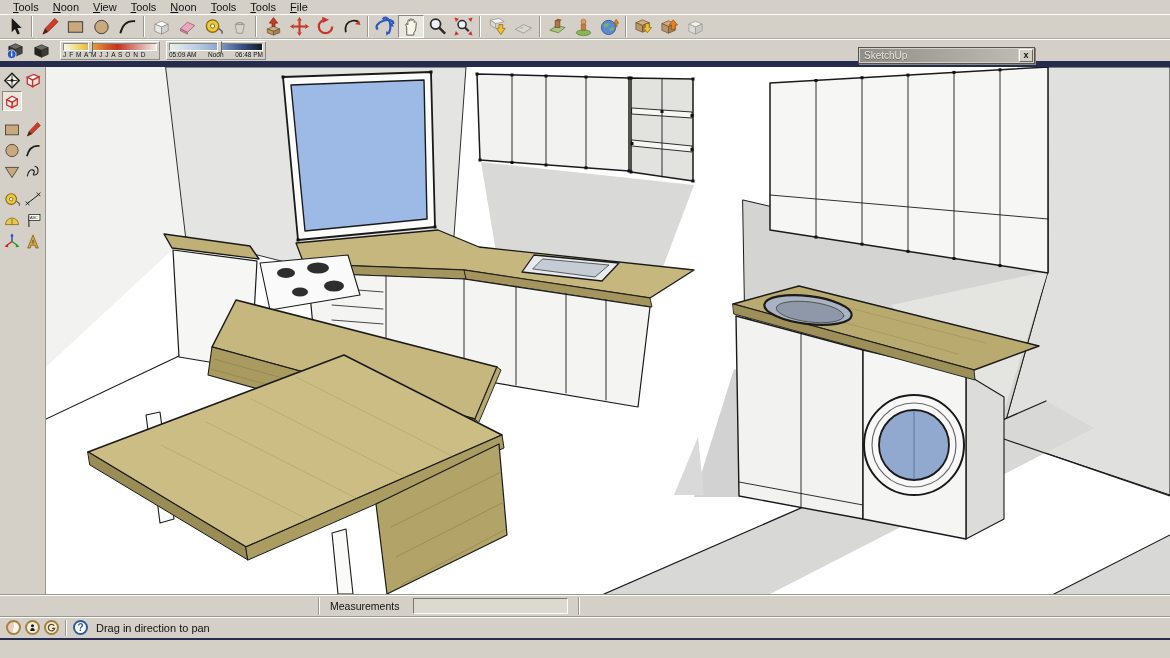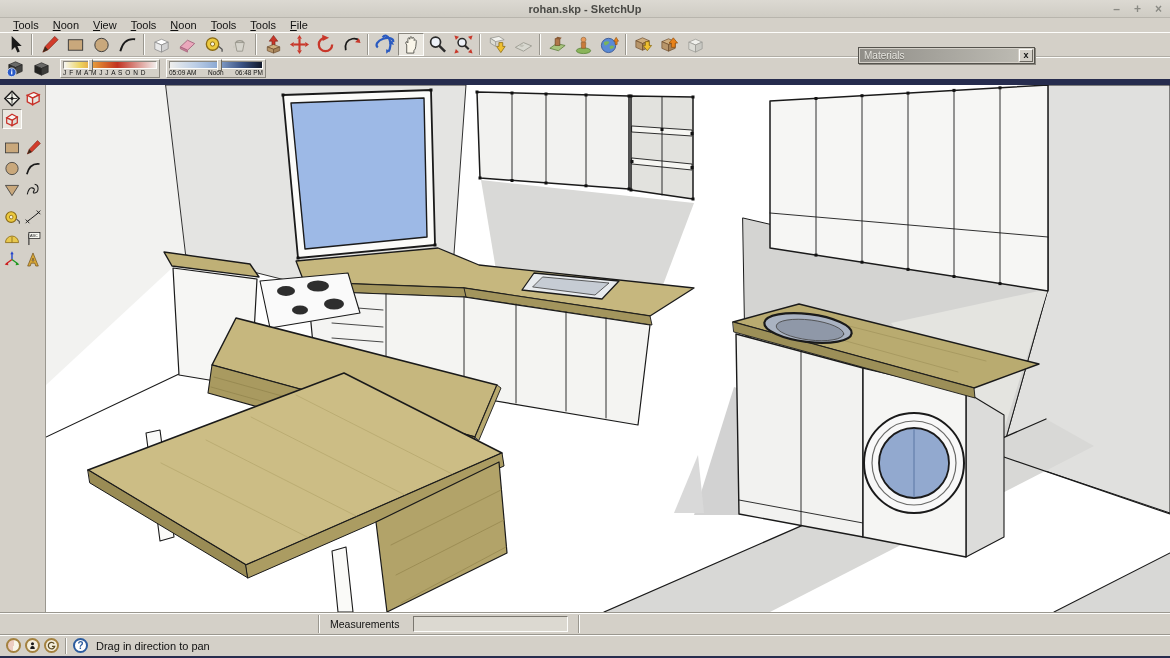--- a/index.html
+++ b/index.html
@@ -68,28 +68,20 @@
   .status-hint { font-size:11px; color:#111; }
 
   
   .scene polygon, .scene path, .scene line, .scene circle, .scene ellipse { stroke-linejoin:round; stroke-linecap:round; }
 </style>
 </head>
 <body>
 
 <div id="app">
 
-  <div class="titlebar">
-    <span class="title">rohan.skp - SketchUp</span>
-    <div class="win-controls">
-      <span>–</span>
-      <span>+</span>
-      <span>×</span>
-    </div>
-  </div>
 
   <div class="menubar">
     <span class="menu-item">Tools</span>
     <span class="menu-item">Noon</span>
     <span class="menu-item">View</span>
     <span class="menu-item">Tools</span>
     <span class="menu-item">Noon</span>
     <span class="menu-item">Tools</span>
     <span class="menu-item">Tools</span>
     <span class="menu-item">File</span>
@@ -600,17 +592,17 @@
         </svg>
       </div>
     <div class="status-sep"></div>
     <div class="helpcircle">?</div>
     <span class="status-hint">Drag in direction to pan</span>
   </div>
 
   <div class="navy-strip navy-bottom"></div>
 
   <div class="materials">
-    <div class="mtitle">Materials</div>
+    <div class="mtitle">SketchUp</div>
     <div class="mclose">x</div>
   </div>
 
 </div>
 
 </body></html>

